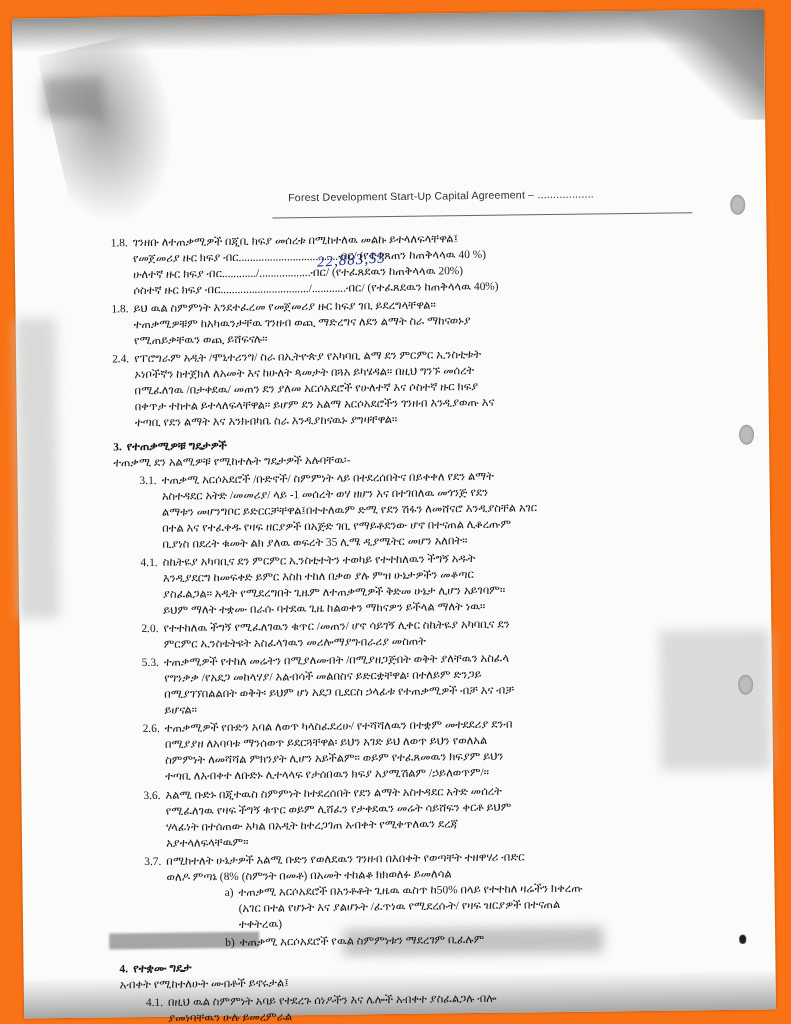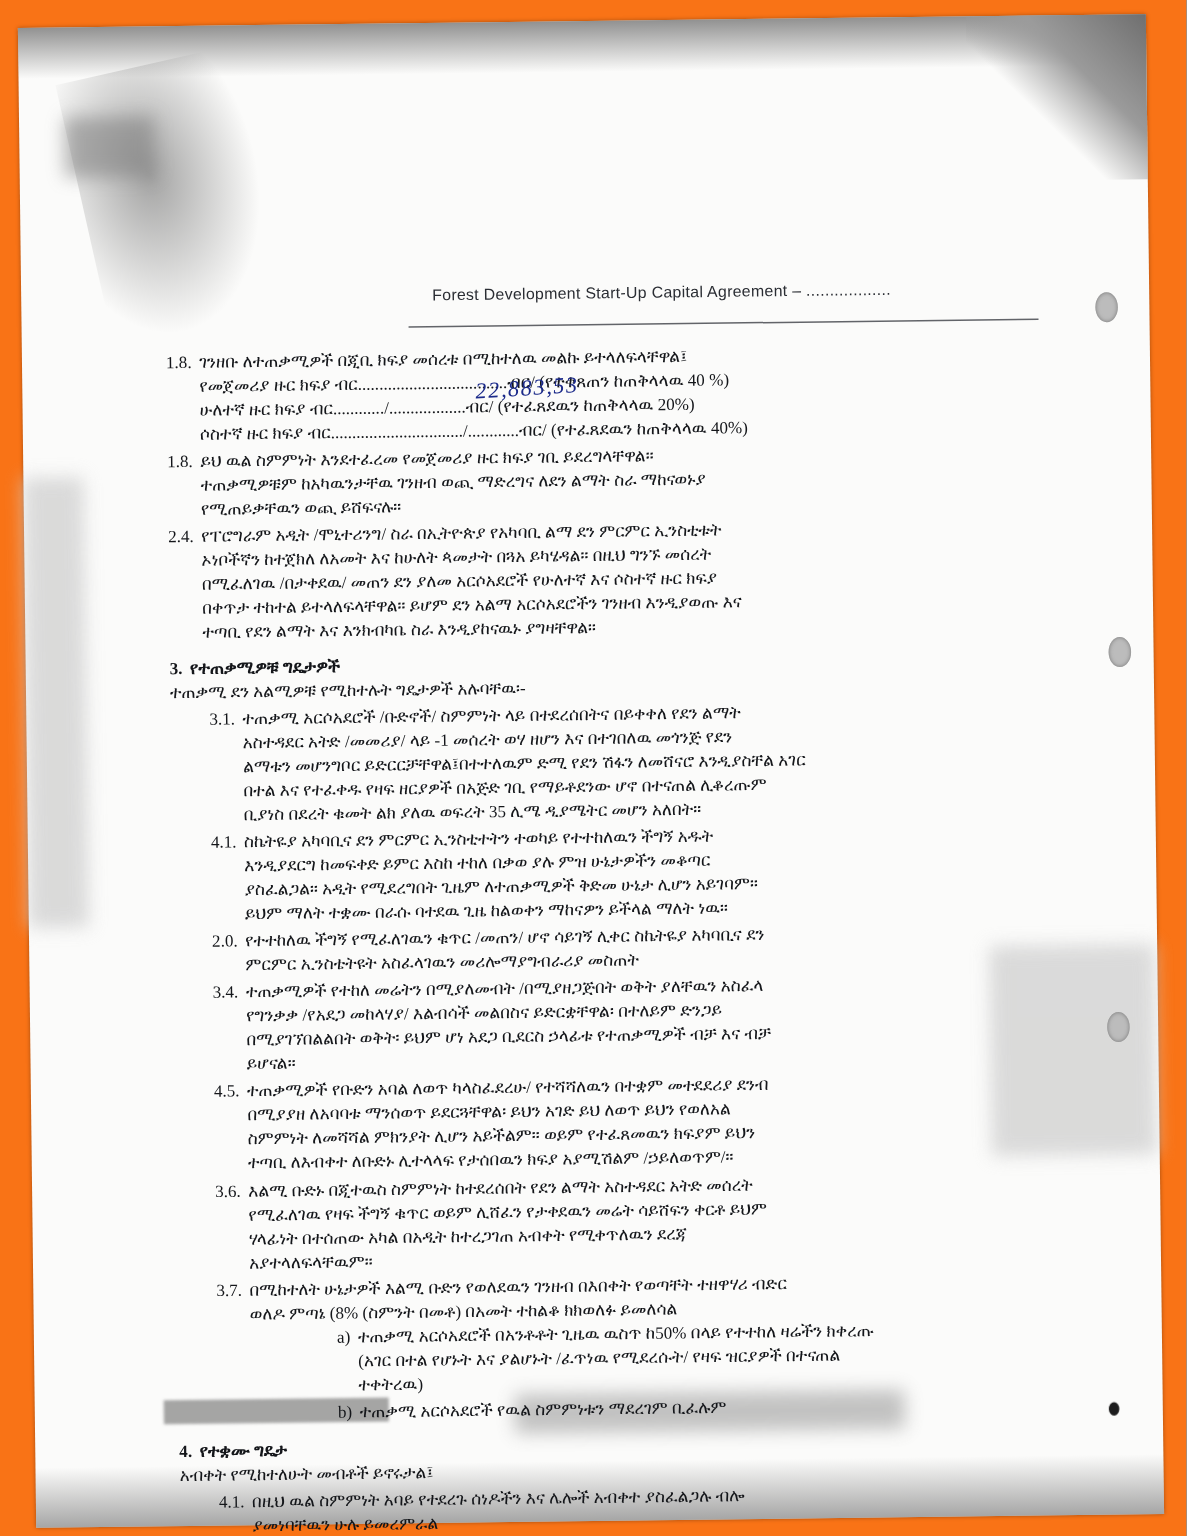--- a/index.html
+++ b/index.html
@@ -235,31 +235,31 @@
 
       <div class="clause lvl2">
         <div class="num">2.0.</div>
         <div class="body">
           <p>የተተከለዉ ችግኝ የሚፈለገዉን ቁጥር /መጠን/ ሆኖ ሳይገኝ ሊቀር ስኬትዬያ አካባቢና ደን</p>
           <p>ምርምር ኢንስቴትዩት አስፈላገዉን መሪሎማያግብራሪያ መስጠት</p>
         </div>
       </div>
 
       <div class="clause lvl2">
-        <div class="num">3.4.</div>
+        <div class="num">5.3.</div>
         <div class="body">
           <p>ተጠቃሚዎች የተከለ መሬትን በሚያለመብት /በሚያዘጋጅበት   ወቅት ያለቸዉን አስፈላ</p>
           <p>የግንቃቃ /የአደጋ  መከላሃያ/ እልብሳች መልበስና ይድርቋቸዋል፡ በተለይም  ድንጋይ</p>
           <p>በሚያገኘበልልበት ወቅት፡ ይህም ሆነ አደጋ ቢደርስ ኃላፊቱ የተጠቃሚዎች ብቻ እና ብቻ</p>
           <p>ይሆናል።</p>
         </div>
       </div>
 
       <div class="clause lvl2">
-        <div class="num">4.5.</div>
+        <div class="num">2.6.</div>
         <div class="body">
           <p>ተጠቃሚዎች የቡድን አባል ለወጥ ካላስፈደረሁ/ የተሻሻለዉን  በተቋም መተደደሪያ ደንብ</p>
           <p>በሚያያዘ ለአባባቱ ማንሰወጥ ይደርጓቸዋል፡ ይህን አገድ ይህ ለወጥ ይህን የወለአል</p>
           <p>ስምምነት ለመሻሻል ምክንያት ሊሆን አይችልም፡፡ ወይም የተፈጸመዉን ክፍያም ይህን</p>
           <p>ተጣቢ ለእብቀተ ለቡድኑ ሊተላላፍ የታሰበዉን ክፍያ አያሚሽልም /ኃይለወጥም/።</p>
         </div>
       </div>
 
       <div class="clause lvl2">
         <div class="num">3.6.</div>

